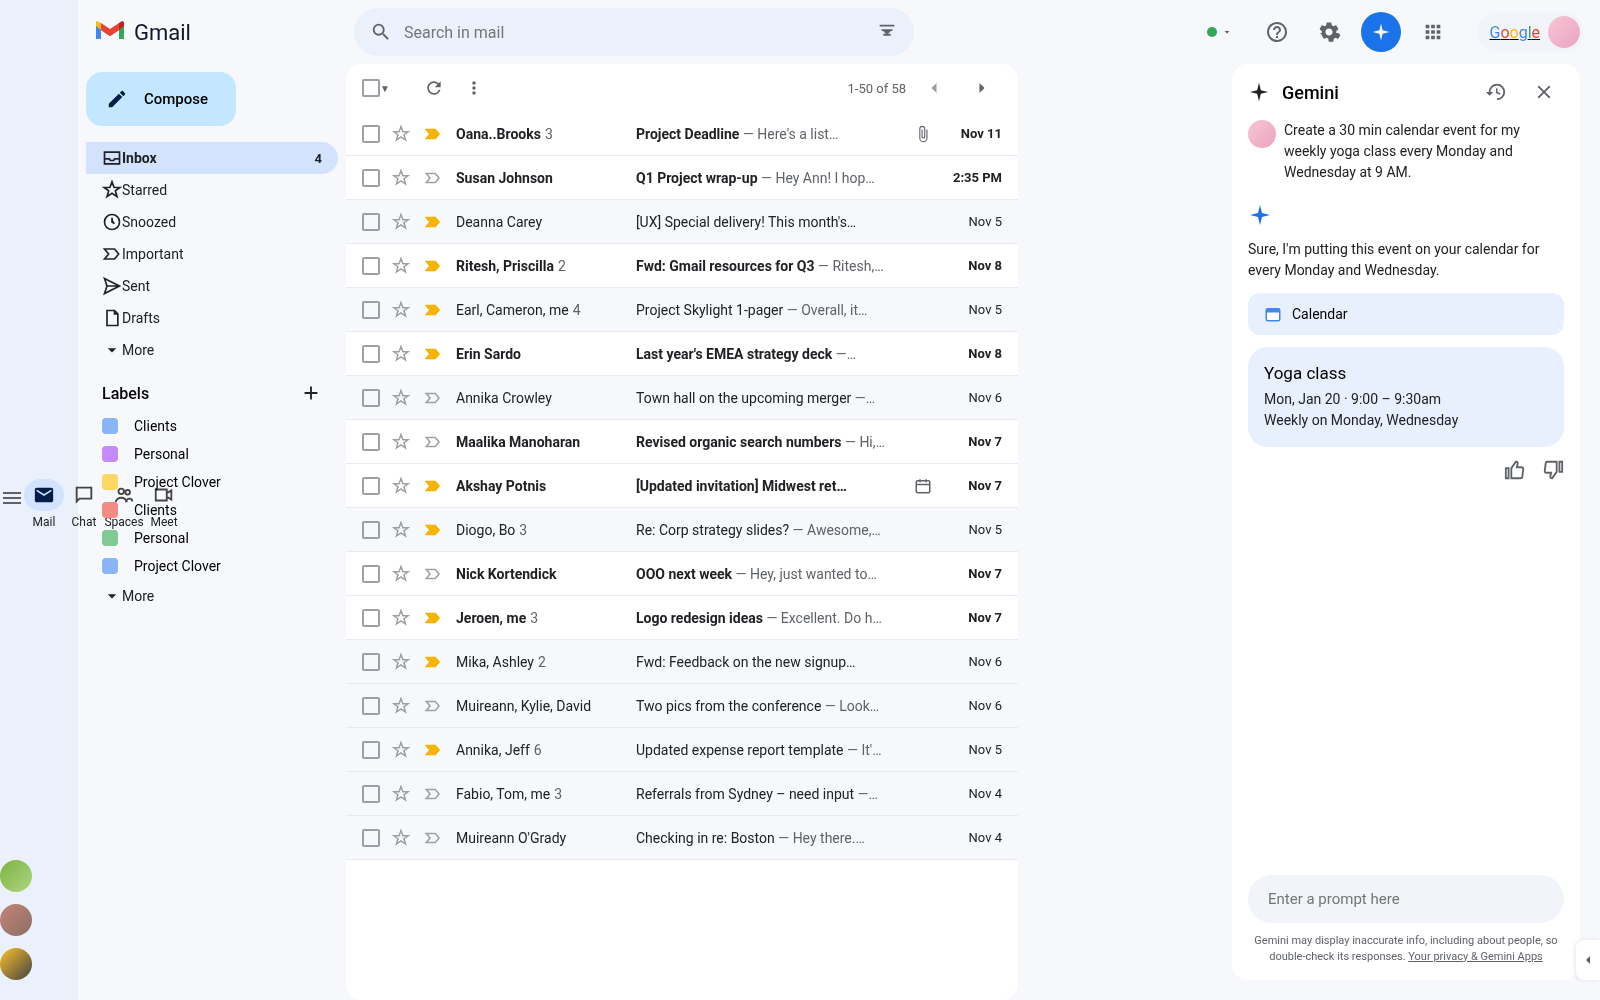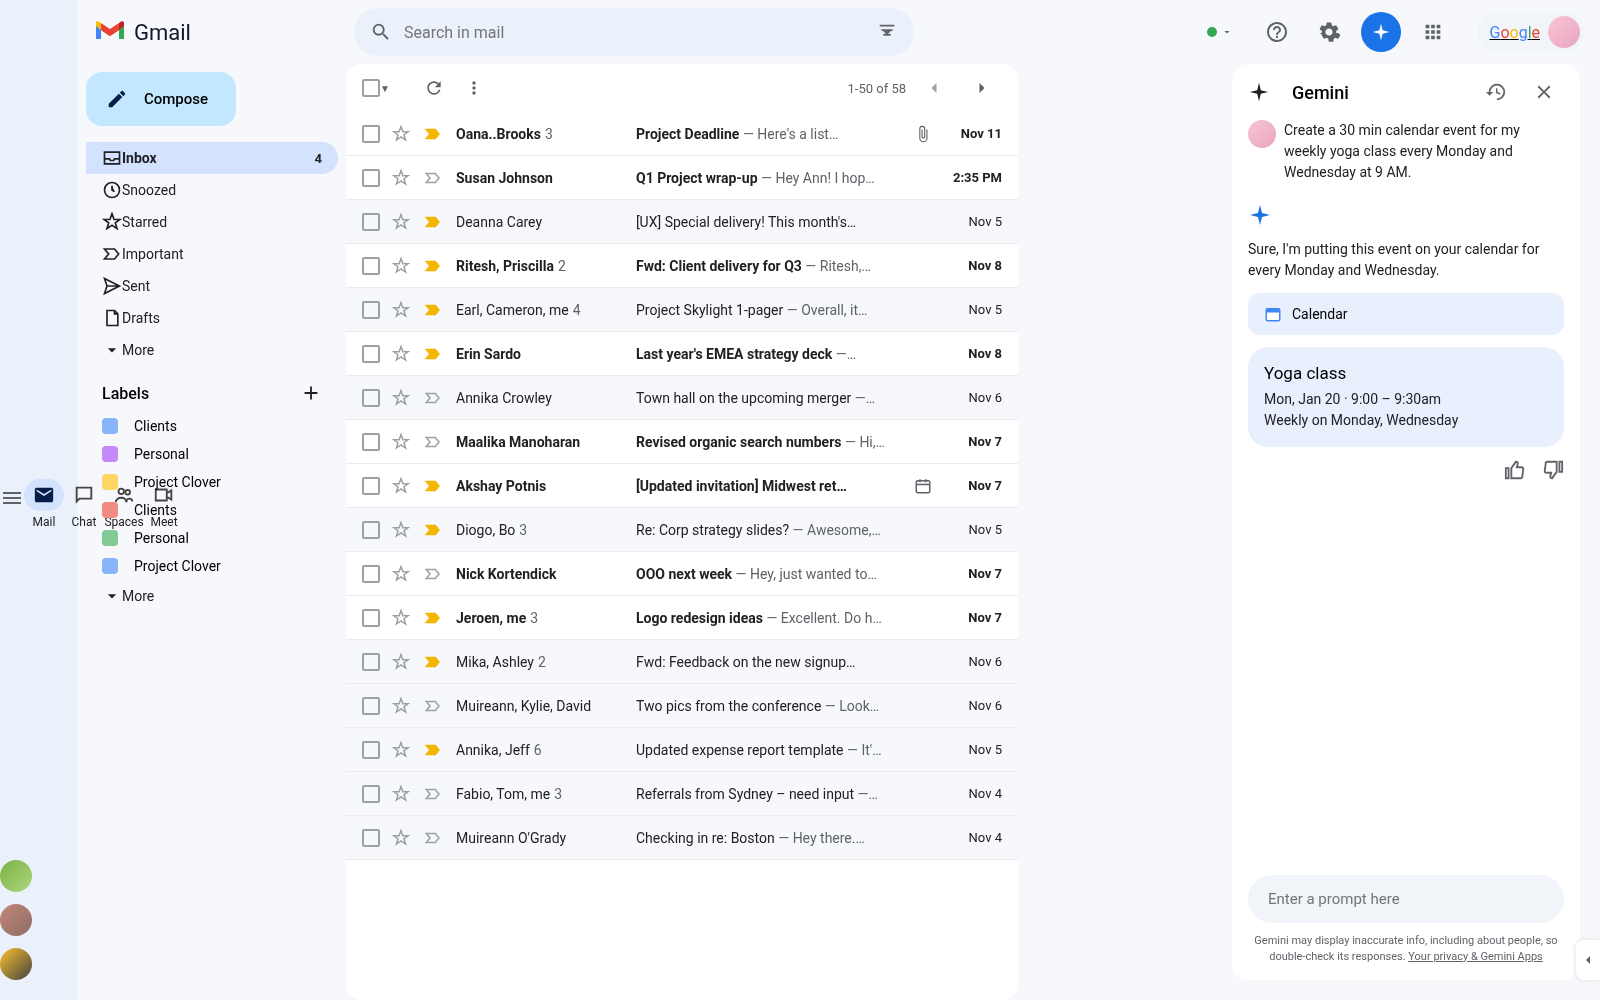--- a/index.html
+++ b/index.html
@@ -63,21 +63,21 @@
 .sender .thread-count { font-weight: 400; color: #5f6368; margin-left: 4px; }
 .subject-area { flex: 1; white-space: nowrap; overflow: hidden; text-overflow: ellipsis; color: #202124; }
 .subject-snippet { color: #5f6368; font-weight: 400; }
 .row-attachment { width: 20px; margin: 0 8px; color: #5f6368; flex-shrink: 0; }
 .row-calendar { width: 20px; margin: 0 8px; color: #5f6368; flex-shrink: 0; }
 .row-date { width: 60px; text-align: right; font-size: 13px; color: #202124; flex-shrink: 0; }
 .email-row.unread .row-date { font-weight: 700; }
 
 
 .gemini-panel { position: absolute; right: 20px; top: 64px; width: 348px; bottom: 20px; background: #fff; border-radius: 16px; display: flex; flex-direction: column; overflow: hidden; }
-.gemini-header { height: 56px; display: flex; align-items: center; padding: 0 16px; gap: 22px; }
+.gemini-header { height: 56px; display: flex; align-items: center; padding: 0 16px; gap: 12px; }
 .gemini-title { font-size: 18px; font-weight: 500; }
 .gemini-header-icons { margin-left: auto; display: flex; gap: 8px; }
 .gemini-body { flex: 1; padding: 0 16px; overflow-y: auto; }
 .user-msg { display: flex; gap: 8px; margin-bottom: 20px; }
 .user-avatar { width: 28px; height: 28px; border-radius: 50%; background: linear-gradient(135deg, #f9c5d5, #e8a5c0); flex-shrink: 0; }
 .msg-text { font-size: 14px; line-height: 1.5; color: #202124; }
 .spark-small { width: 24px; height: 24px; margin-bottom: 12px; }
 .calendar-chip { display: flex; align-items: center; gap: 10px; background: #e8f0fe; border-radius: 12px; padding: 12px 16px; margin: 12px 0; font-size: 14px; }
 .event-card { background: #e8f0fe; border-radius: 20px; padding: 16px; margin-bottom: 12px; }
 .event-title { font-size: 17px; margin-bottom: 6px; }
@@ -218,33 +218,33 @@
         <svg width="20" height="20" viewBox="0 0 24 24">
           <path fill="none" stroke="#202124" stroke-width="2" d="M3 5h18v14H3zM3 13h6l1 2h4l1-2h6"></path>
         </svg>
       </span>
     <span>Inbox</span>
     <span class="count">4</span>
   </div>
   <div class="nav-item">
     <span class="nav-icon">
         <svg width="20" height="20" viewBox="0 0 24 24">
+          <path fill="none" stroke="#202124" stroke-width="2" d="M12 2l2.5 7h7l-5.5 4 2 7-6-4-6 4 2-7L2.5 9h7z"></path>
+        </svg>
+      </span>
+    <span>Starred</span>
+  </div>
+  <div class="nav-item">
+    <span class="nav-icon">
+        <svg width="20" height="20" viewBox="0 0 24 24">
           <circle cx="12" cy="12" r="9" fill="none" stroke="#202124" stroke-width="2"></circle>
           <path stroke="#202124" stroke-width="2" d="M12 7v5l3 2"></path>
         </svg>
       </span>
     <span>Snoozed</span>
-  </div>
-  <div class="nav-item">
-    <span class="nav-icon">
-        <svg width="20" height="20" viewBox="0 0 24 24">
-          <path fill="none" stroke="#202124" stroke-width="2" d="M12 2l2.5 7h7l-5.5 4 2 7-6-4-6 4 2-7L2.5 9h7z"></path>
-        </svg>
-      </span>
-    <span>Starred</span>
   </div>
   <div class="nav-item">
     <span class="nav-icon">
         <svg width="20" height="20" viewBox="0 0 24 24">
           <path fill="none" stroke="#202124" stroke-width="2" d="M3 6h12l5 6-5 6H3l5-6-5-6z"></path>
         </svg>
       </span>
     <span>Important</span>
   </div>
   <div class="nav-item">
@@ -404,21 +404,21 @@
           <svg width="18" height="18" viewBox="0 0 24 24">
             <path fill="none" stroke="#9aa0a6" stroke-width="2" d="M12 2l2.5 7h7l-5.5 4 2 7-6-4-6 4 2-7L2.5 9h7z"></path>
           </svg>
         </span>
     <span class="row-important">
           <svg width="18" height="18" viewBox="0 0 24 24">
             <path fill="#f4b400" stroke="#f4b400" stroke-width="2" d="M3 6h12l5 6-5 6H3l5-6-5-6z"></path>
           </svg>
         </span>
     <span class="sender">Ritesh, Priscilla<span class="thread-count">2</span></span>
-    <span class="subject-area"><span class="subject-main">Fwd: Client delivery for Q3</span><span class="subject-snippet"> — Ritesh,…</span></span>
+    <span class="subject-area"><span class="subject-main">Fwd: Gmail resources for Q3</span><span class="subject-snippet"> — Ritesh,…</span></span>
 
     <span class="row-date">Nov 8</span>
   </div>
       <div class="email-row">
     <div class="checkbox-box row-checkbox"></div>
     <span class="row-star">
           <svg width="18" height="18" viewBox="0 0 24 24">
             <path fill="none" stroke="#9aa0a6" stroke-width="2" d="M12 2l2.5 7h7l-5.5 4 2 7-6-4-6 4 2-7L2.5 9h7z"></path>
           </svg>
         </span>

